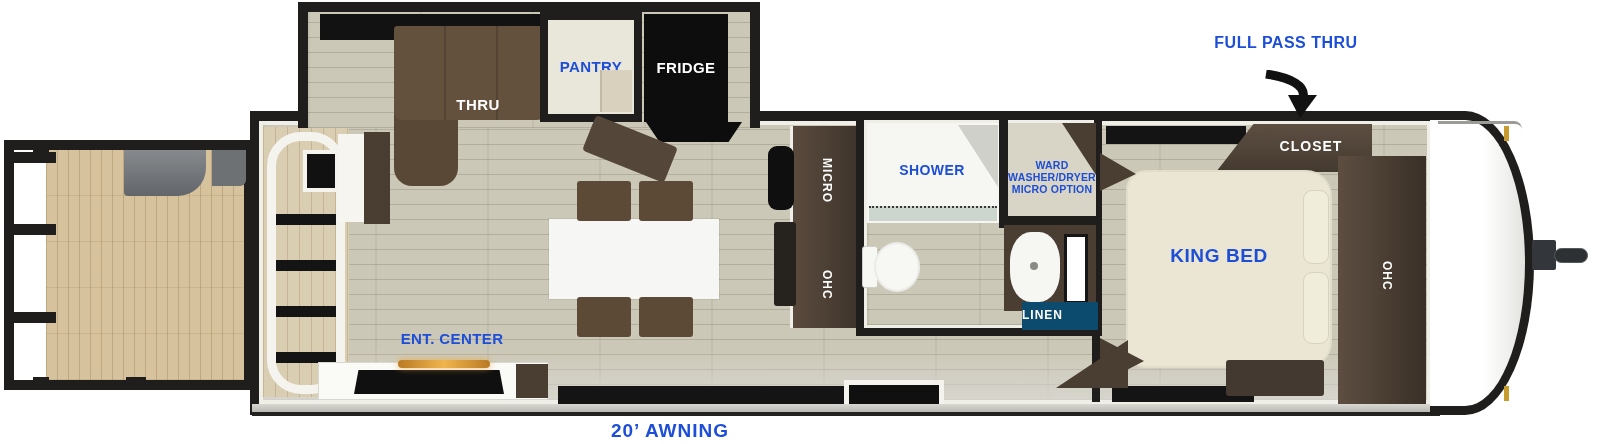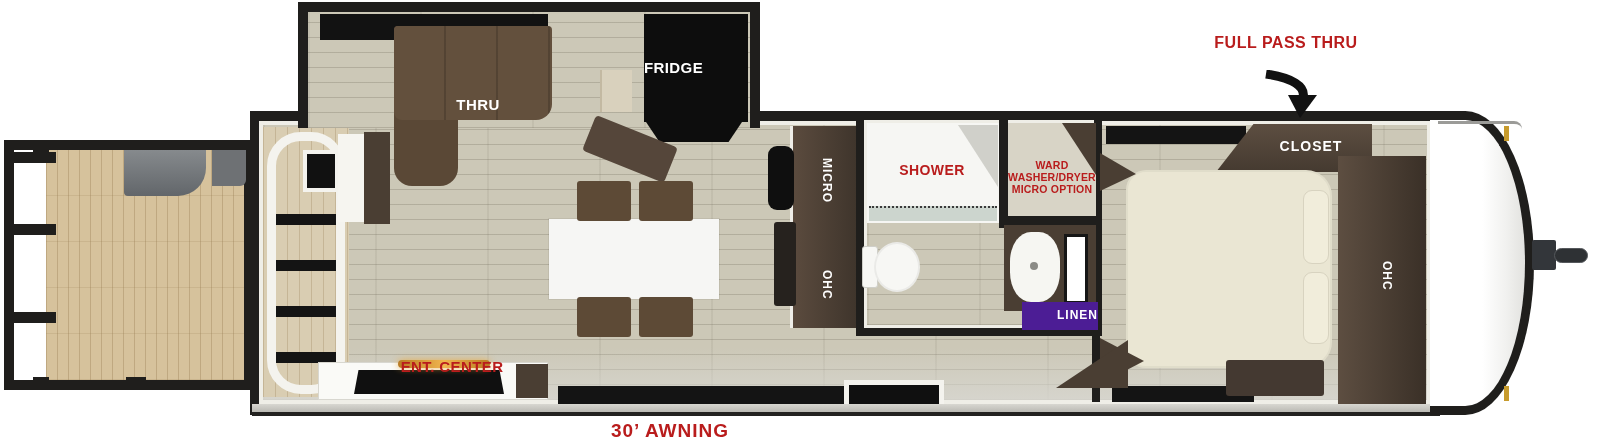--- a/index.html
+++ b/index.html
@@ -4,21 +4,21 @@
 <style>
   html,body{margin:0;padding:0;background:#ffffff;}
   .stage{position:relative;width:1600px;height:444px;background:#ffffff;overflow:hidden;
          font-family:"Liberation Sans",sans-serif;}
   .stage *{position:absolute;box-sizing:border-box;}
 
   
   .floor{background-color:#ccc8b7;background-image:
       repeating-linear-gradient(0deg, rgba(110,104,88,.28) 0 1px, transparent 1px 15px),
       repeating-linear-gradient(90deg, rgba(110,104,88,.10) 0 2px, transparent 2px 112px);}
-  .lbl{font-weight:bold;color:#b91c1c;letter-spacing:.4px;text-align:center;line-height:1.12;}
+  .lbl{font-weight:bold;color:#1d4ed8;letter-spacing:.4px;text-align:center;line-height:1.12;}
   .lbl.w{color:#ffffff;}
   .ln{position:static;display:block;}
   .vlabel{writing-mode:vertical-rl;text-orientation:mixed;font-weight:bold;color:#fff;
           letter-spacing:1px;text-align:center;}
 
   
   .deck-frame{left:4px;top:140px;width:246px;height:250px;border:10px solid #1f1e1c;}
   .deck-floor{left:46px;top:150px;width:198px;height:230px;background-color:#d6c29c;background-image:
       repeating-linear-gradient(90deg, rgba(148,120,78,.35) 0 1px, transparent 1px 11px),
       repeating-linear-gradient(0deg, rgba(148,120,78,.18) 0 1px, transparent 1px 46px);}
@@ -51,22 +51,22 @@
   .slide-outer{left:298px;top:2px;width:462px;height:126px;border:10px solid #1f1e1c;border-bottom:none;}
   .slide-window{left:320px;top:14px;width:228px;height:26px;background:#121212;}
   .sofa-arm{left:394px;top:26px;width:64px;height:160px;background:#5a4836;border-radius:4px 0 18px 18px;}
   .sofa-main{left:394px;top:26px;width:158px;height:94px;border-radius:4px 4px 16px 8px;
       background:#63503d;background-image:repeating-linear-gradient(90deg, transparent 0 50px, rgba(0,0,0,.16) 50px 52px);}
   .sofa-label{left:408px;top:97px;width:140px;font-size:15px;}
   .pantry-room{left:540px;top:12px;width:102px;height:110px;border:8px solid #1f1e1c;background:#e9e6da;
       display:flex;align-items:center;justify-content:center;}
   .pantry-shelf{left:600px;top:70px;width:32px;height:42px;background:#d9d1bd;border-left:2px solid #c3b9a2;}
   .pantry-label{position:static;font-size:15px;}
-  .fridge{left:644px;top:14px;width:104px;height:108px;background:#0d0d0d;
-      display:flex;align-items:center;justify-content:flex-start;}
+  .fridge{left:644px;top:14px;width:84px;height:108px;background:#0d0d0d;
+      display:flex;align-items:center;justify-content:center;}
   .fridge-label{position:static;font-size:15px;}
   .fridge-door{left:646px;top:122px;width:96px;height:20px;background:#0d0d0d;
       clip-path:polygon(0 0,100% 0,86% 100%,14% 100%);}
   .counter-angled{left:586px;top:130px;width:88px;height:38px;background:#55463a;border-radius:4px;
       transform:rotate(22deg);}
 
   
   .counter-main{left:790px;top:126px;width:66px;height:202px;border-left:3px solid #efeee8;
       background:linear-gradient(90deg,#5b4b3e,#3f352c);}
   .cooktop{left:768px;top:146px;width:26px;height:64px;background:#0f0f0f;border-radius:9px;}
@@ -93,22 +93,22 @@
   .ward-wedge{left:1062px;top:123px;width:34px;height:52px;background:#4a3e33;
       clip-path:polygon(0 0,100% 0,100% 100%);}
   .ward-label{left:1004px;top:160px;width:96px;font-size:10.5px;letter-spacing:.2px;}
   .toilet-tank{left:862px;top:246px;width:16px;height:42px;background:#f7f7f4;border:1px solid #cfcfc9;border-radius:3px;}
   .toilet-bowl{left:874px;top:242px;width:46px;height:50px;background:#f7f7f4;border-radius:50%;
       box-shadow:inset 0 0 0 2px rgba(0,0,0,.05);}
   .vanity{left:1004px;top:225px;width:92px;height:86px;background:#4a3e33;}
   .sink-white{left:1010px;top:232px;width:50px;height:70px;background:#f6f6f2;border-radius:42%;}
   .sink-dot{left:1030px;top:262px;width:8px;height:8px;background:#8b8b86;border-radius:50%;}
   .mirror{left:1064px;top:234px;width:24px;height:70px;background:#ffffff;border:3px solid #161616;}
-  .linen-bar{left:1022px;top:302px;width:76px;height:28px;background:#4c1d95;
-      display:flex;align-items:center;justify-content:flex-end;}
+  .linen-bar{left:1022px;top:302px;width:76px;height:28px;background:#0c4a6e;
+      display:flex;align-items:center;justify-content:flex-start;}
   .linen-label{position:static;font-size:12px;letter-spacing:1px;}
 
   
   .bwin-top{left:1106px;top:126px;width:140px;height:18px;background:#141414;}
   .bwin-bottom{left:1112px;top:386px;width:142px;height:16px;background:#141414;}
   .closet-bar{left:1216px;top:124px;width:156px;height:48px;
       background:linear-gradient(180deg,#5d4e41,#453a30);clip-path:polygon(24% 0,100% 0,100% 100%,0 100%);}
   .closet-label{left:1256px;top:139px;width:110px;font-size:14px;letter-spacing:1px;}
   .ohc-slab{left:1338px;top:156px;width:88px;height:248px;background:linear-gradient(90deg,#5d4e41,#3a3027);}
   .bohc-label{left:1372px;top:240px;height:72px;width:22px;font-size:12px;}
@@ -126,21 +126,21 @@
   .door-wedge{left:1056px;top:340px;width:72px;height:48px;background:#4a3e33;
       clip-path:polygon(100% 0,100% 100%,0 100%);}
 
   
   .console{left:318px;top:362px;width:230px;height:38px;background:#fafaf7;border:1px solid #d8d7d0;}
   .tv{left:354px;top:370px;width:150px;height:24px;background:#101010;
       clip-path:polygon(3% 0,97% 0,100% 100%,0 100%);}
   .fire-glow{left:398px;top:360px;width:92px;height:8px;border-radius:4px;
       background:linear-gradient(90deg,#b97a22,#f0b44e,#b97a22);box-shadow:0 0 7px rgba(235,170,60,.8);}
   .console-end{left:516px;top:364px;width:32px;height:34px;background:#4a3e33;}
-  .ent-label{left:362px;top:331px;width:180px;font-size:15px;line-height:16px;margin-top:28px;}
+  .ent-label{left:362px;top:331px;width:180px;font-size:15px;line-height:16px;}
 
   
   .win-strip{left:558px;top:386px;width:288px;height:18px;background:#141414;}
   .entry-step{left:844px;top:380px;width:100px;height:30px;background:#101010;border:5px solid #f4f3ee;}
 
   
   .awning-strip{left:252px;top:404px;width:1188px;height:12px;border-bottom:4px solid #232220;
       background:linear-gradient(180deg,#d8d7d1,#bab9b3);}
   .awning-label{left:570px;top:420px;width:200px;font-size:19px;letter-spacing:1px;}
 
@@ -188,20 +188,23 @@
   <div class="ramp-rung q3"></div>
   <div class="ramp-rung q4"></div>
   <div class="side-cab-white"></div>
   <div class="side-cab-dark"></div>
 
   <div class="slide-outer floor"></div>
   <div class="slide-window"></div>
   <div class="sofa-arm"></div>
   <div class="sofa-main"></div>
   <div class="lbl w sofa-label">THRU</div>
+  <div class="pantry-room">
+    <span class="lbl pantry-label">PANTRY</span>
+  </div>
   <div class="pantry-shelf"></div>
   <div class="fridge">
     <span class="lbl w fridge-label">FRIDGE</span>
   </div>
   <div class="fridge-door"></div>
   <div class="counter-angled"></div>
 
   <div class="counter-main"></div>
   <div class="cooktop"></div>
   <div class="sink-dark"></div>
@@ -240,20 +243,21 @@
   </div>
 
   <div class="bwin-top"></div>
   <div class="bwin-bottom"></div>
   <div class="closet-bar"></div>
   <div class="lbl w closet-label">CLOSET</div>
   <div class="ohc-slab"></div>
   <div class="vlabel bohc-label">OHC</div>
   <div class="bed"></div>
   <div class="lbl bed-label">
+    <span class="ln">KING BED</span>
   </div>
   <div class="pillow pw1"></div>
   <div class="pillow pw2"></div>
   <div class="wedge-top"></div>
   <div class="wedge-bottom"></div>
   <div class="foot-dresser"></div>
   <div class="hall-wall"></div>
   <div class="door-wedge"></div>
 
   <div class="console"></div>
@@ -261,21 +265,21 @@
   <div class="fire-glow"></div>
   <div class="console-end"></div>
   <div class="lbl ent-label">
     <span class="ln">ENT. CENTER</span>
   </div>
 
   <div class="win-strip"></div>
   <div class="entry-step"></div>
 
   <div class="awning-strip"></div>
-  <div class="lbl awning-label">30’ AWNING</div>
+  <div class="lbl awning-label">20’ AWNING</div>
 
   <div class="cap"></div>
   <div class="cap-trim"></div>
   <div class="marker m1"></div>
   <div class="marker m2"></div>
   <div class="hitch-a"></div>
   <div class="hitch-b"></div>
 
   <div class="lbl pass-label">
     <span class="ln">FULL PASS THRU</span>

